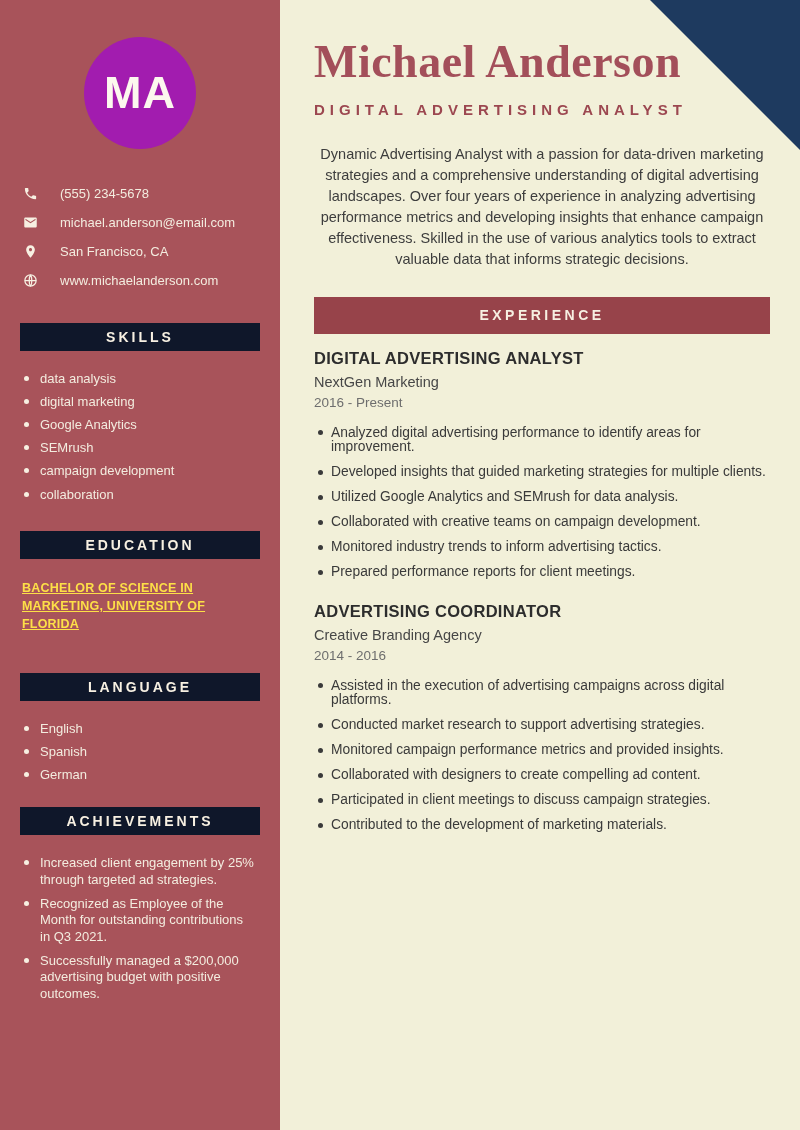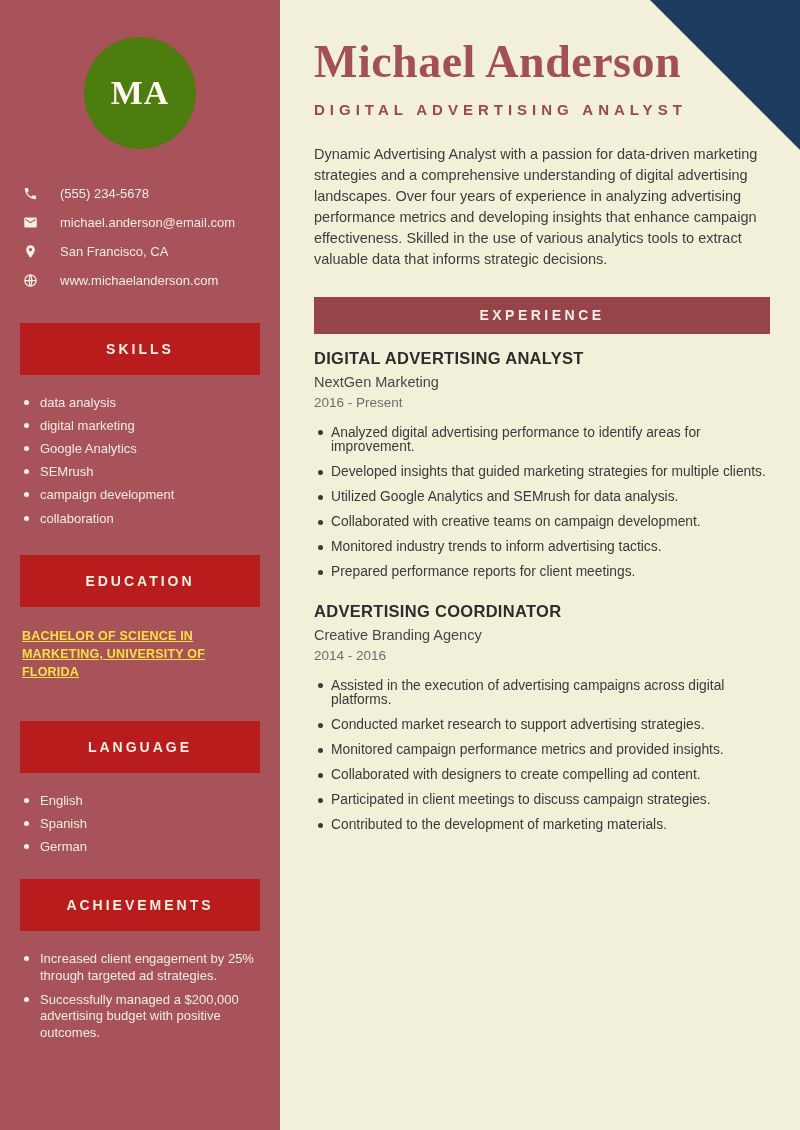--- a/index.html
+++ b/index.html
@@ -5,29 +5,29 @@
   * { margin:0; padding:0; box-sizing:border-box; }
   html,body { background:#e8e8e8; }
   .page {
     width:800px; height:1130px; position:relative; overflow:hidden;
     background:#F2F0D9; display:flex;
     font-family:"Liberation Sans", sans-serif;
   }
   
   .sidebar { flex:0 0 280px; width:280px; background:#A8535A; color:#F3ECDF; }
   .avatar {
-    width:112px; height:112px; border-radius:50%; background:#4d7c0f;
+    width:112px; height:112px; border-radius:50%; background:#a21caf;
     margin:37px auto 0; display:flex; align-items:center; justify-content:center;
-    color:#FCF8EE; font-size:34px; font-weight:bold; letter-spacing:1px;font-family:Liberation Serif, serif;
+    color:#FCF8EE; font-size:45px; font-weight:bold; letter-spacing:1px;
   }
   .contact { margin:30px 0 0 23px; }
   .contact-row { display:flex; align-items:center; gap:22px; height:29px; font-size:13px; }
   .contact-row svg { flex:0 0 15px; }
   .side-header {
-    margin:15px 20px; height:52px; background:#b91c1c;
+    margin:15px 20px; height:28px; background:#0f172a;
     display:flex; align-items:center; justify-content:center;
     font-size:14px; font-weight:bold; letter-spacing:3px; color:#F7F0E2;
   }
   .mt-skills { margin-top:28px; }
   .mt-edu { margin-top:28px; }
   .mt-lang { margin-top:40px; }
   .mt-ach  { margin-top:24px; }
   .side-list { list-style:none; margin:20px 24px 0 24px; font-size:13px; }
   .side-list li { display:flex; gap:11px; margin-bottom:7px; line-height:1.24; }
   .side-list .dot { flex:0 0 5px; width:5px; height:5px; border-radius:50%; background:#F7F0E2; margin-top:5px; }
@@ -40,21 +40,21 @@
   .main { flex:1; padding:36px 30px 0 34px; position:relative; z-index:1;border-radius:10px; }
   .corner-triangle {
     position:absolute; top:0; right:0; width:150px; height:150px;
     background:#1E3A5F; clip-path:polygon(0 0, 100% 0, 100% 100%); z-index:2;
   }
   .name {
     font-family:"Liberation Serif", serif; font-weight:bold;
     font-size:46px; line-height:1.15; color:#A34F5A; letter-spacing:0.5px;
   }
   .role { margin-top:12px; font-size:15px; font-weight:bold; letter-spacing:5px; color:#9C4750; }
-  .summary { margin-top:26px; font-size:14.5px; line-height:21px; color:#3D3D3D; max-width:465px; }
+  .summary { margin-top:26px; font-size:14.5px; line-height:21px; color:#3D3D3D; max-width:465px;text-align:center; }
   .banner {
     margin-top:27px; height:37px; background:#97434A;
     display:flex; align-items:center; justify-content:center;
     color:#F7F0E2; font-weight:bold; font-size:14px; letter-spacing:3.5px;
   }
   .job-title { margin-top:15px; font-size:16.5px; font-weight:bold; color:#2D2D2D; letter-spacing:0.3px; }
   .job2 .job-title { margin-top:22px; }
   .company { margin-top:6px; font-size:14.5px; color:#474747; }
   .dates { margin-top:5px; font-size:13.5px; color:#6E6E6E; }
   .job-bullets { list-style:none; margin:16px 0 0 4px; font-size:13.8px; color:#3A3A3A; }
@@ -156,20 +156,24 @@
     <div class="side-header mt-ach">
       <span>ACHIEVEMENTS</span>
     </div>
     <ul class="side-list ach-list">
         <li>
           <span class="dot"></span>
           <span>Increased client engagement by 25% through targeted ad strategies.</span>
         </li>
         <li>
           <span class="dot"></span>
+          <span>Recognized as Employee of the Month for outstanding contributions in Q3 2021.</span>
+        </li>
+        <li>
+          <span class="dot"></span>
           <span>Successfully managed a $200,000 advertising budget with positive outcomes.</span>
         </li>
       </ul>
 
   </aside>
 
   <main class="main">
 
     <h1 class="name">Michael Anderson</h1>
     <div class="role">DIGITAL ADVERTISING ANALYST</div>

